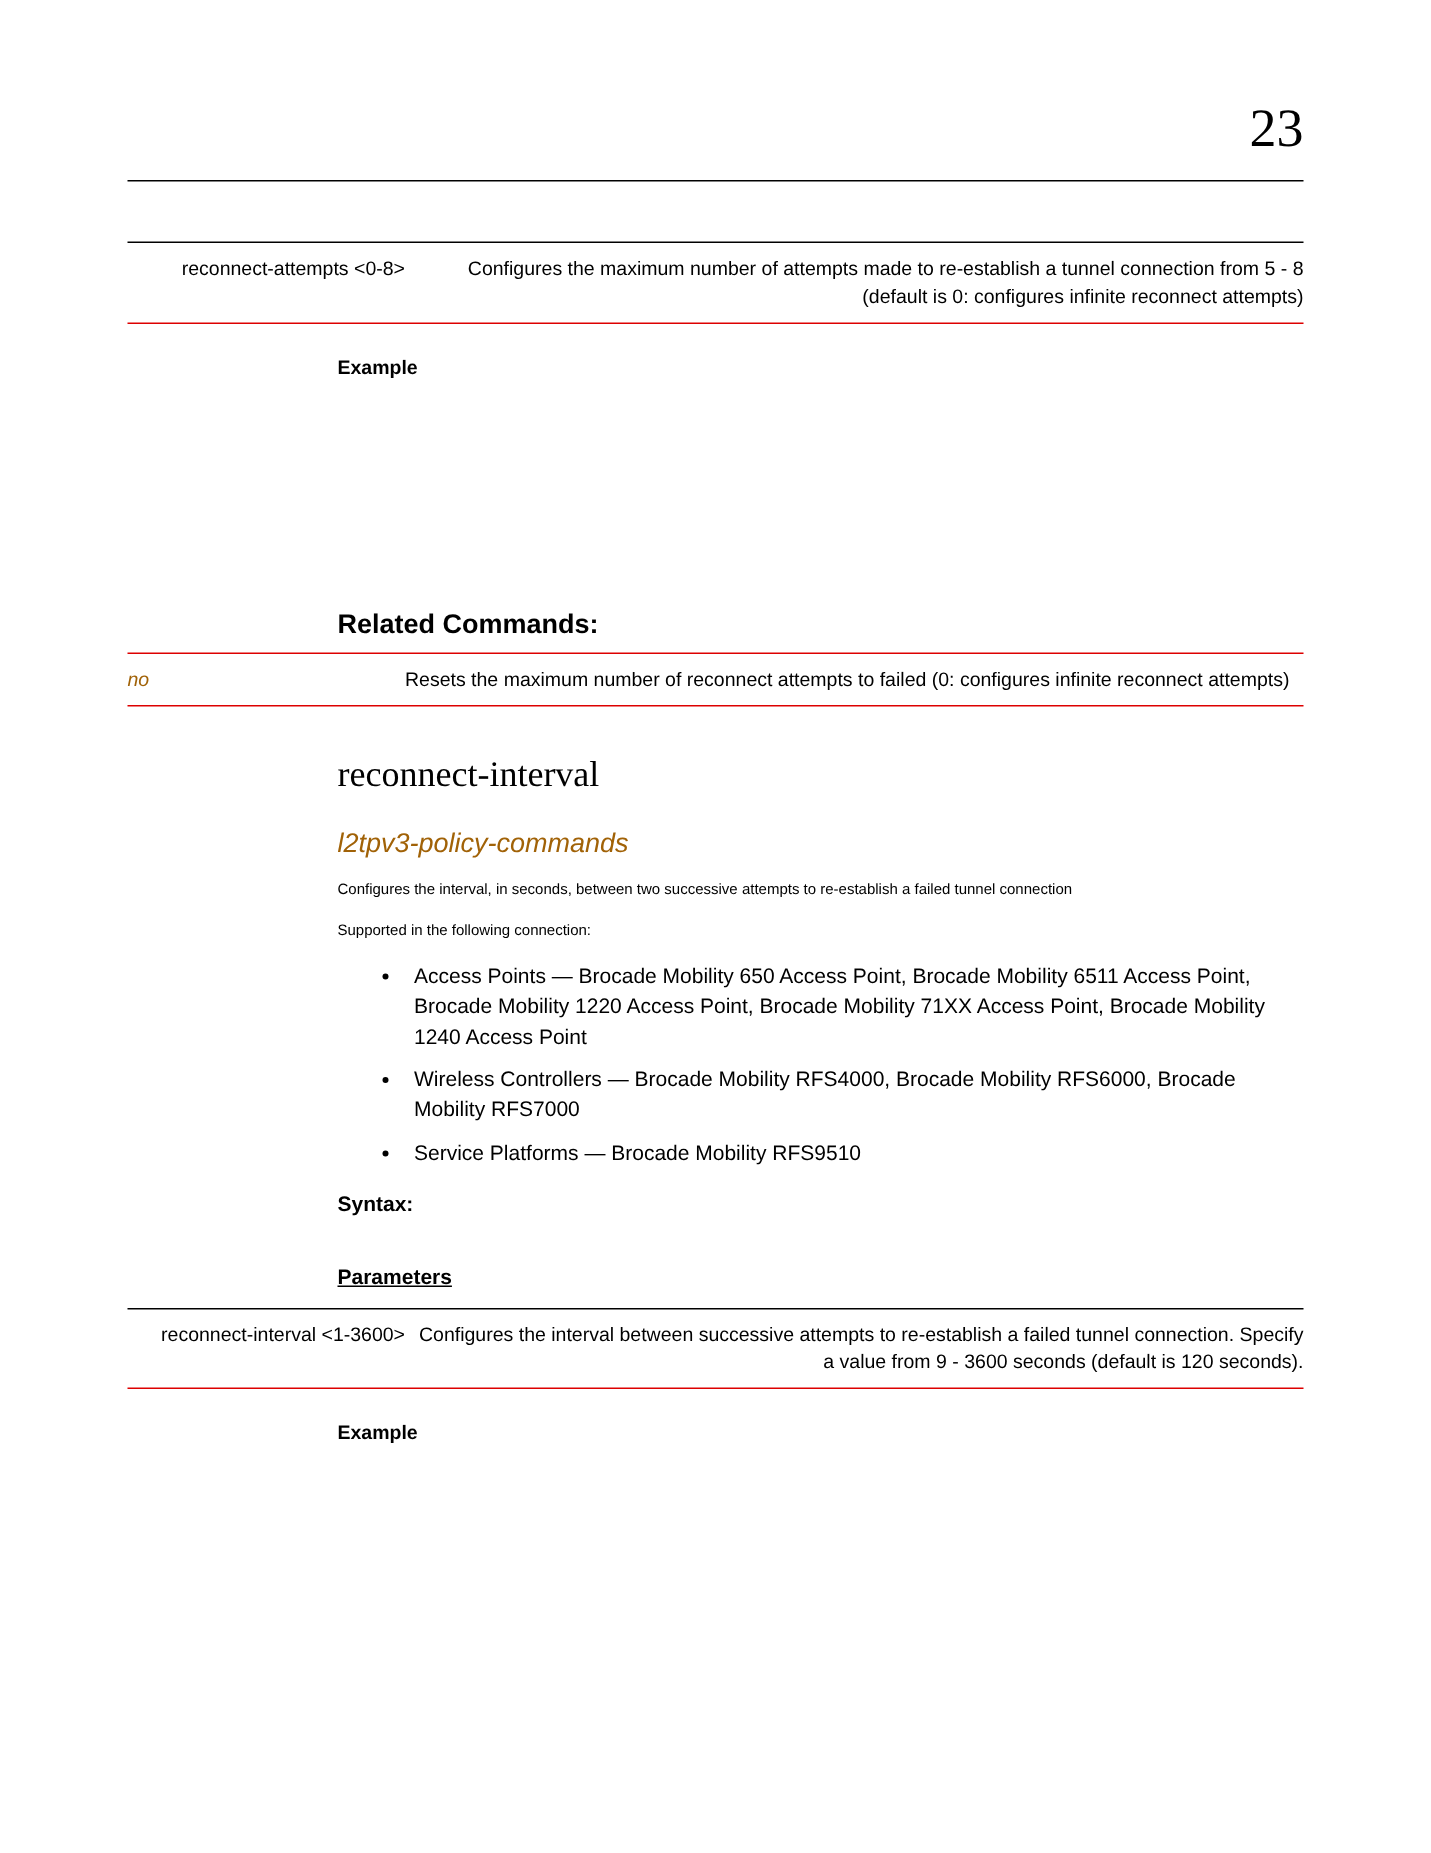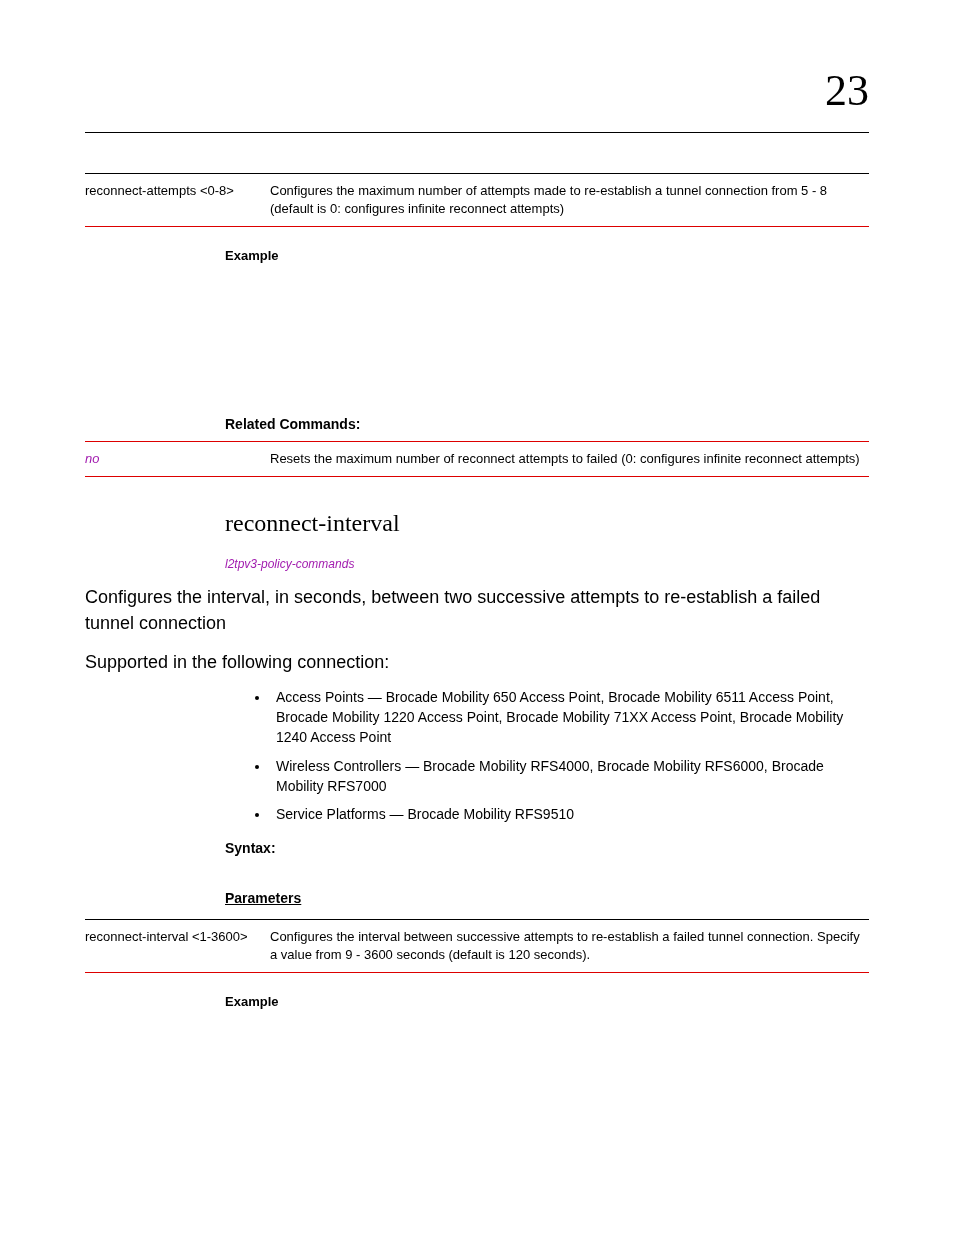--- a/index.html
+++ b/index.html
@@ -8,21 +8,21 @@
       font-size: 14px;
       color: #000;
       background: #fff;
       width: 954px;
       margin: 0 auto;
       padding: 60px 85px 60px 85px;
       line-height: 1.4;
     }
     .chapter-number {
       font-family: Georgia, 'Times New Roman', serif;
-      font-size: 44px;
+      font-size: 36px;
       text-align: right;
       margin-bottom: 10px;
       font-weight: normal;
     }
     .hr-top {
       border: none;
       border-top: 1px solid #000;
       margin-bottom: 40px;
     }
     .param-table {
@@ -32,56 +32,57 @@
     }
     .param-table td {
       vertical-align: top;
       padding: 8px 0 8px 0;
       font-size: 13px;
     }
     .param-col1 { width: 185px; padding-right: 10px; }
     .param-col2 { }
     .red-border-top { border-top: 1.5px solid #d00; }
     .red-border-bottom { border-bottom: 1.5px solid #d00; }
-    .thin-border-top { border-top: 1px solid #000; }
+    .thin-border-top { border-top: 1px solid #000; text-align: right; }
     .section-label-bold {
       font-weight: bold;
       font-size: 13px;
       margin-left: 140px;
       margin-bottom: 6px;
     }
     .section-label-bold.example { margin-bottom: 150px; }
     .related-commands {
       font-weight: bold;
-      font-size: 14px;
+      font-size: 18px;
       margin-left: 140px;
       margin-top: 20px;
       margin-bottom: 6px;
     }
     .link-blue {
-      color: #a21caf;
+      color: #a16207;
       font-style: italic;
     }
     .command-title {
       font-family: Liberation Serif, serif;
       font-size: 24px;
       font-weight: normal;
       margin-left: 140px;
       margin-top: 30px;
       margin-bottom: 15px;
     }
     .body-text {
+      margin-left: 140px;
       margin-bottom: 12px;
-      font-size: 18px;
+      font-size: 10px;
       line-height: 1.45;
     }
     .policy-link {
       margin-left: 140px;
       margin-bottom: 12px;
-      font-size: 12px;
+      font-size: 18px;
     }
     ul.platforms {
       margin-left: 185px;
       list-style: disc;
     }
     ul.platforms li {
       margin-bottom: 8px;
       font-size: 14px;
       line-height: 1.45;
       padding-left: 6px;

